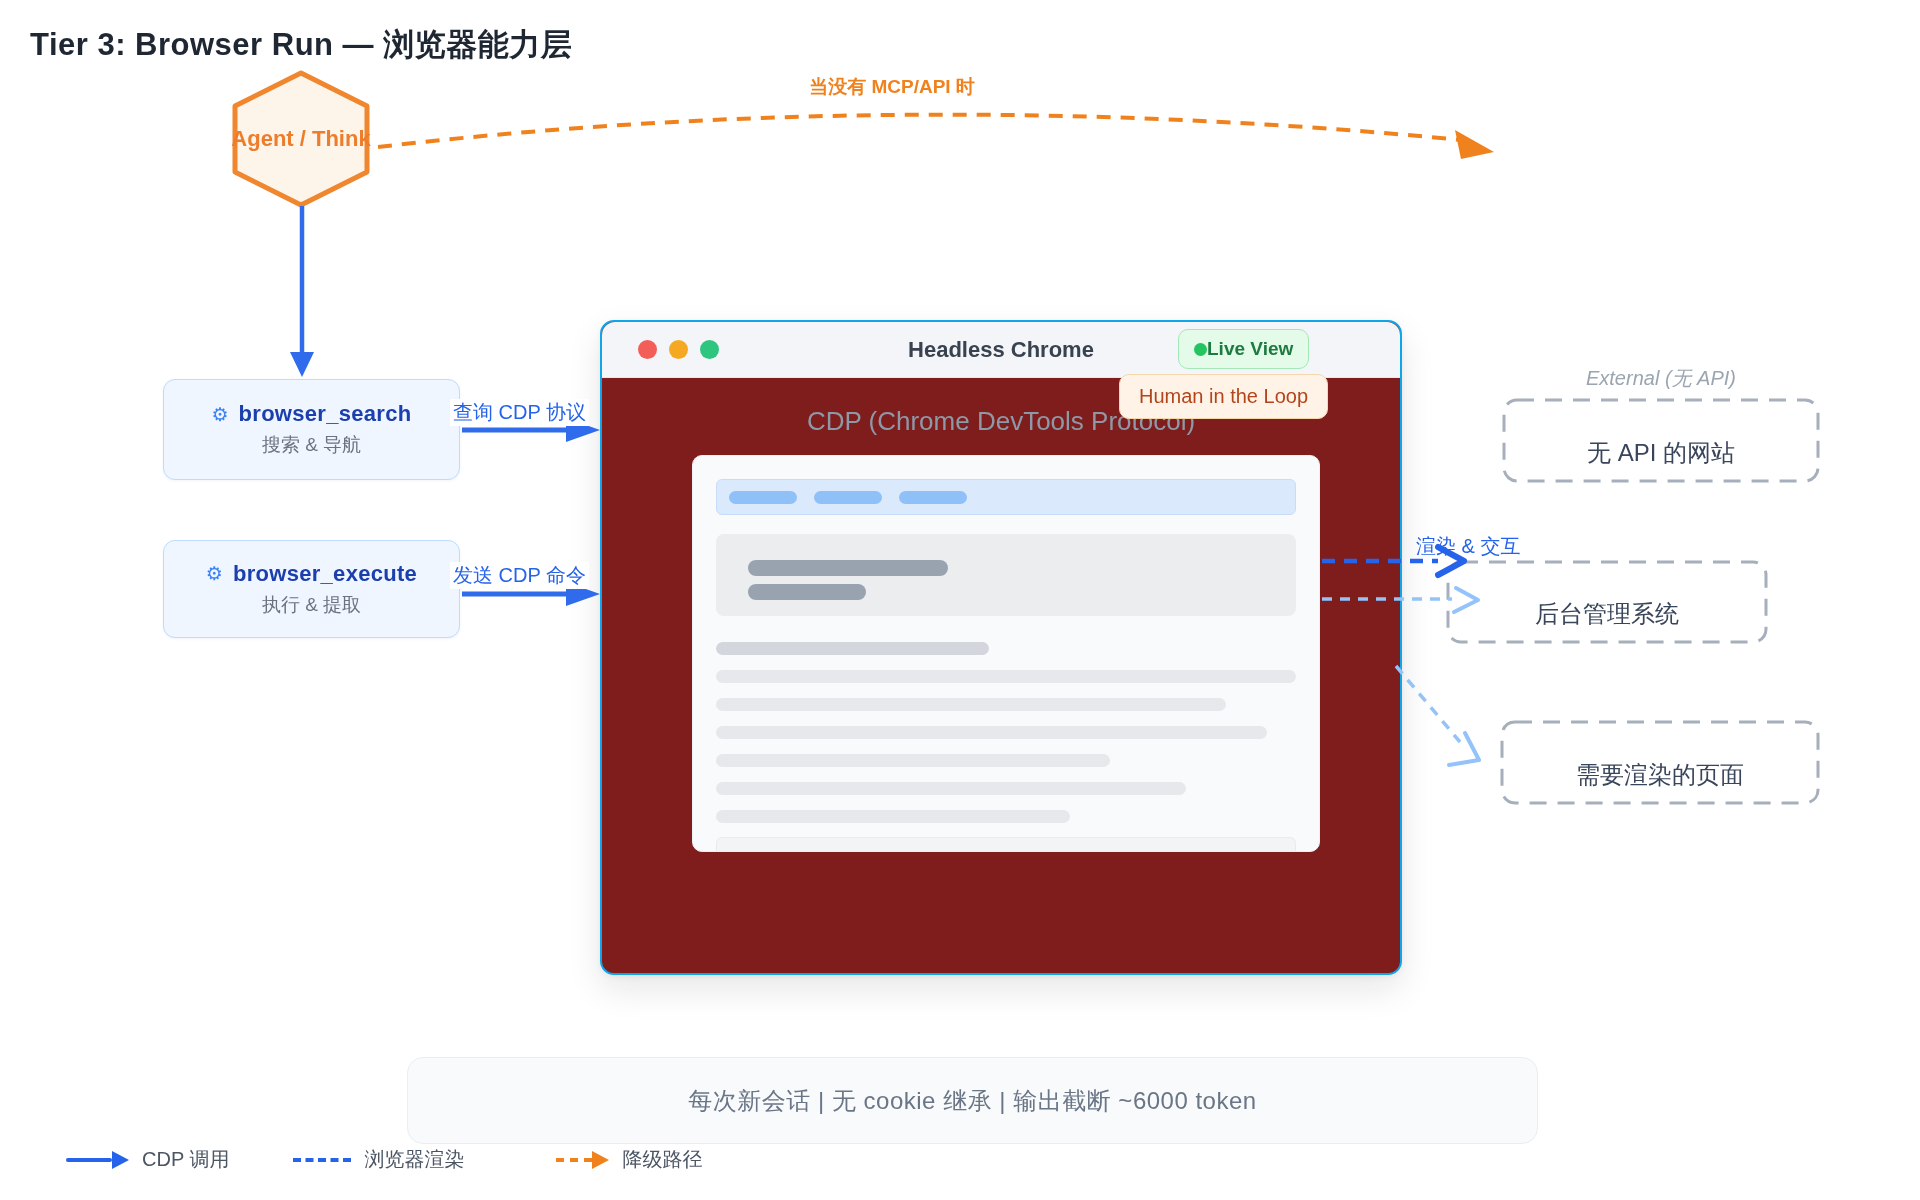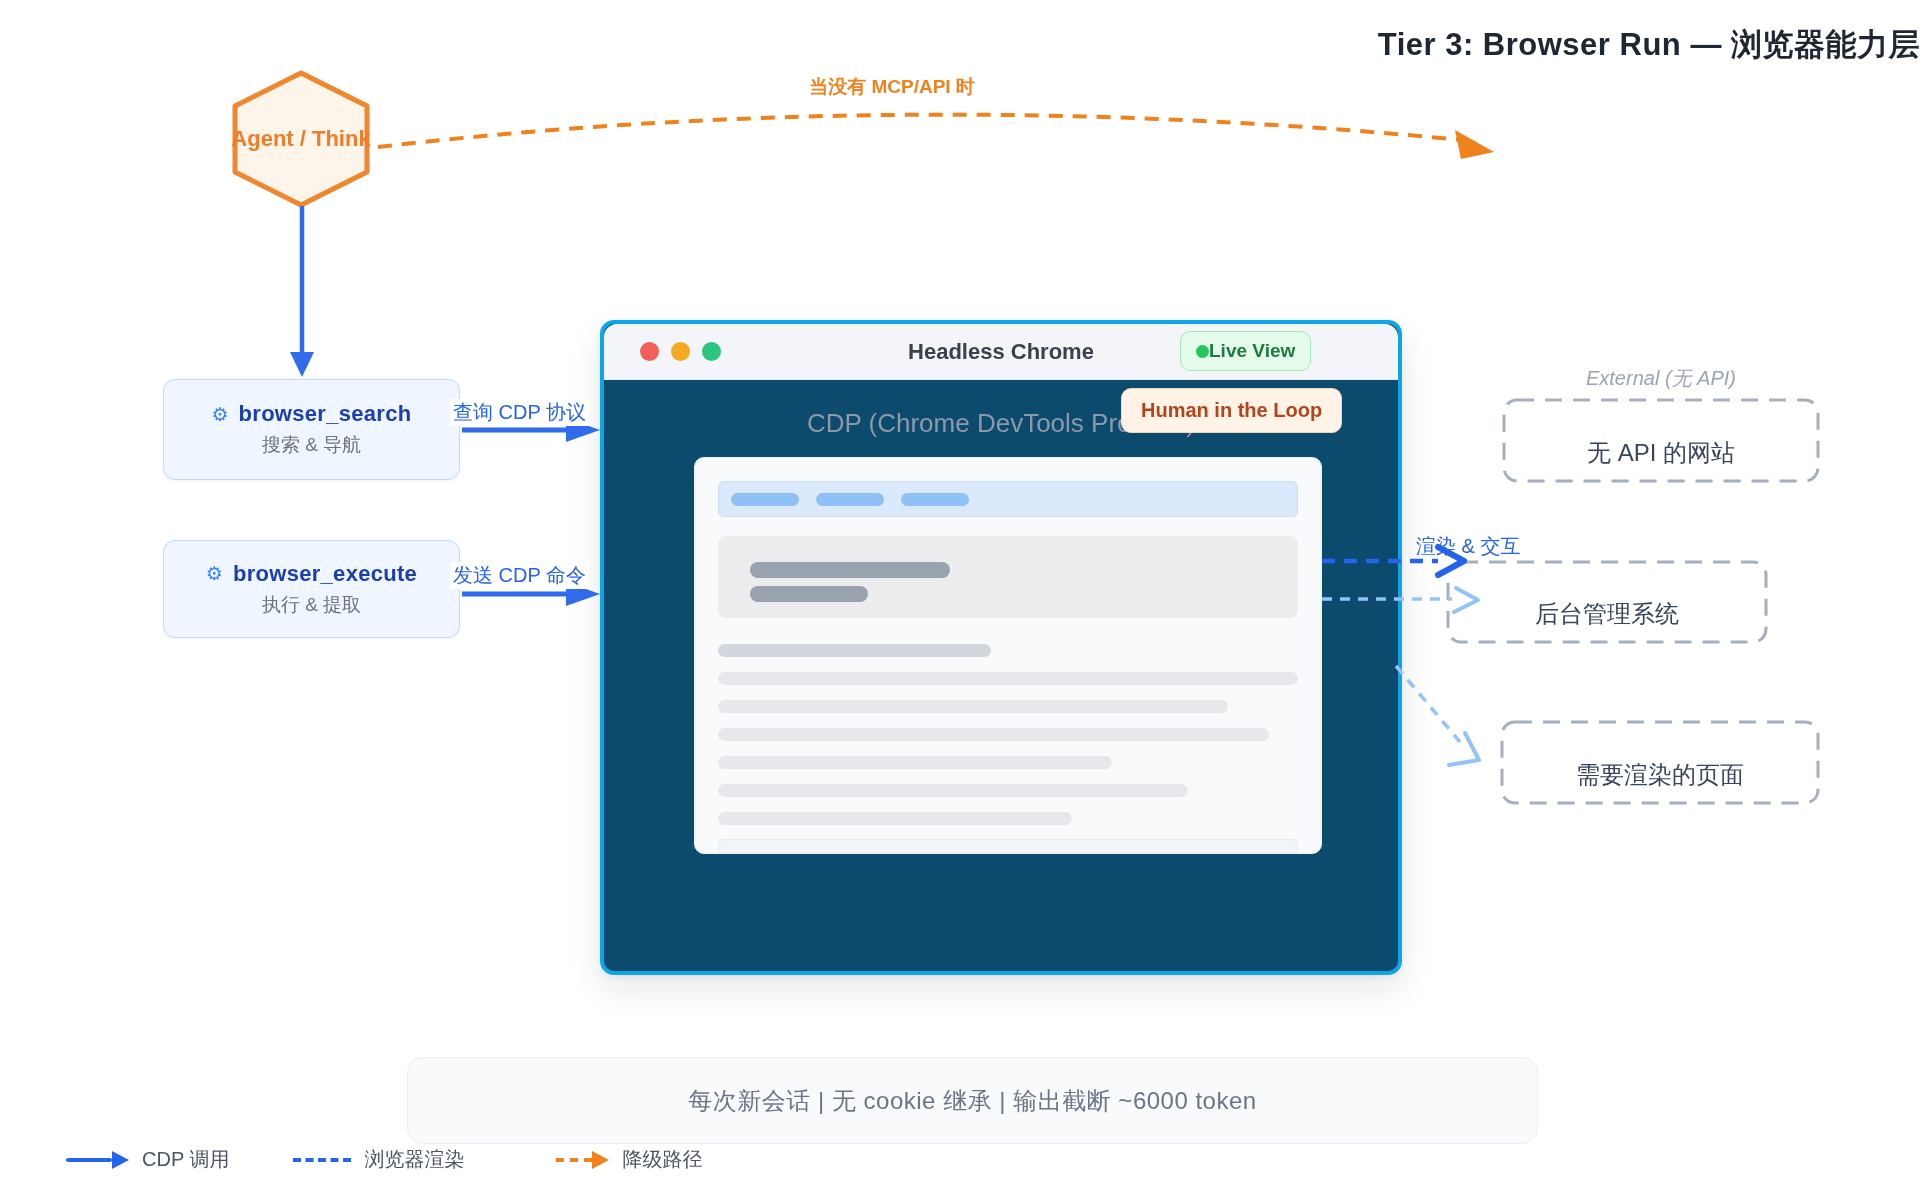--- a/index.html
+++ b/index.html
@@ -1,20 +1,20 @@
 <!DOCTYPE html>
 <html><head>
 <meta charset="utf-8">
 <style>
   html,body{margin:0;padding:0;background:#ffffff;}
   .canvas{position:relative;width:1920px;height:1200px;background:#ffffff;overflow:hidden;
           font-family:"Liberation Sans",sans-serif;}
 
   
-  .main-title{position:absolute;top:24px;left:30px;width:1890px;text-align:right;
+  .main-title{position:absolute;top:24px;left:30px;width:1890px;text-align:left;
               font-size:31px;font-weight:bold;color:#1F2733;letter-spacing:.5px;}
   .degrade-label{position:absolute;top:74px;left:742px;width:300px;text-align:center;
                  font-size:19px;font-weight:bold;color:#F0821E;}
 
   
   .hex-svg{position:absolute;left:230px;top:68px;}
   .agent-label{position:absolute;left:186px;top:126px;width:230px;text-align:center;
                font-size:22px;font-weight:bold;color:#ED7D2B;white-space:nowrap;z-index:3;}
 
   
@@ -28,39 +28,39 @@
   .gear{font-size:19px;color:#3B82F6;line-height:1;}
   .tool-name{font-size:22px;font-weight:bold;color:#1C3FAE;letter-spacing:.3px;}
   .tool-desc{font-size:19px;color:#6B7280;}
 
   .arrow-label{position:absolute;background:#ffffff;color:#2563EB;font-size:20px;
                padding:0 3px;white-space:nowrap;z-index:6;}
   .arrow-label.l1{left:450px;top:399px;}
   .arrow-label.l2{left:450px;top:562px;}
 
   
-  .bwindow{position:absolute;left:600px;top:320px;width:802px;height:655px;background:#0c4a6e;
-           border:4px solid #0ea5e9;border-radius:14px;box-sizing:border-box;
+  .bwindow{position:absolute;left:600px;top:320px;width:802px;height:655px;background:#7f1d1d;
+           border:2px solid #0ea5e9;border-radius:14px;box-sizing:border-box;
            box-shadow:0 14px 34px rgba(15,23,42,.10),0 2px 6px rgba(15,23,42,.05);z-index:2;}
   .titlebar{position:relative;height:55px;background:#F3F5F8;border-bottom:1px solid #E5E8EC;
             border-radius:13px 13px 0 0;}
   .dots{position:absolute;left:36px;top:18px;display:flex;gap:12px;}
   .dot{width:19px;height:19px;border-radius:50%;}
   .dot.red{background:#F35F58;} .dot.yellow{background:#F5A922;} .dot.green{background:#2EC57F;}
   .wtitle{text-align:center;line-height:55px;font-size:22px;font-weight:bold;color:#39424F;}
   .live-badge{position:absolute;left:576px;top:7px;height:40px;padding:0 15px;border-radius:10px;
               background:#E4FBEA;border:1.5px solid #A3E9B8;display:flex;align-items:center;
               box-sizing:border-box;z-index:4;}
   .live-dot{width:13px;height:13px;border-radius:50%;background:#22C55E;}
   .live-text{font-size:19px;font-weight:bold;color:#1E7B40;white-space:nowrap;}
   .cdp-caption{position:absolute;left:0;top:84px;width:100%;text-align:center;
                font-size:26px;color:#8E99A8;z-index:1;}
-  .hitl-badge{position:absolute;left:517px;top:64px;height:45px;padding:0 19px;border-radius:10px;
+  .hitl-badge{position:absolute;left:517px;top:52px;height:45px;padding:0 19px;border-radius:10px;
               background:#FEF3E6;border:1.5px solid #F5D7AD;display:flex;align-items:center;
-              box-sizing:border-box;font-size:20px;font-weight:bold;color:#B2451C;
+              box-sizing:border-box;font-size:20px;font-weight:normal;color:#B2451C;
               white-space:nowrap;z-index:3;}
 
   
   .skpanel{position:absolute;left:90px;top:133px;width:628px;height:397px;background:#F8FAFC;
            border:1px solid #ECEFF3;border-radius:10px;box-sizing:border-box;
            padding:23px;overflow:hidden;}
   .sknav{height:36px;background:#DBE9FC;border:1px solid #C8DCFA;border-radius:6px;
          display:flex;align-items:center;gap:17px;padding-left:12px;box-sizing:border-box;}
   .skpill{width:68px;height:13px;border-radius:7px;background:#8FC0F7;}
   .skhero{margin-top:19px;height:82px;background:#ECEDEF;border-radius:8px;

